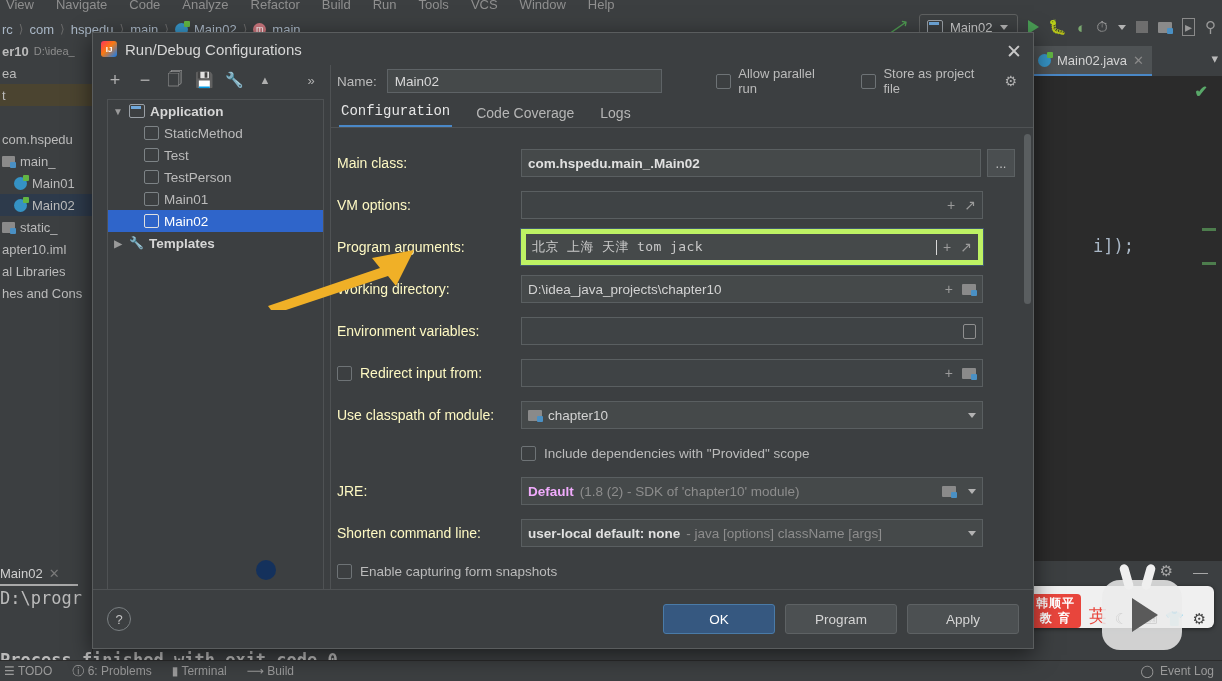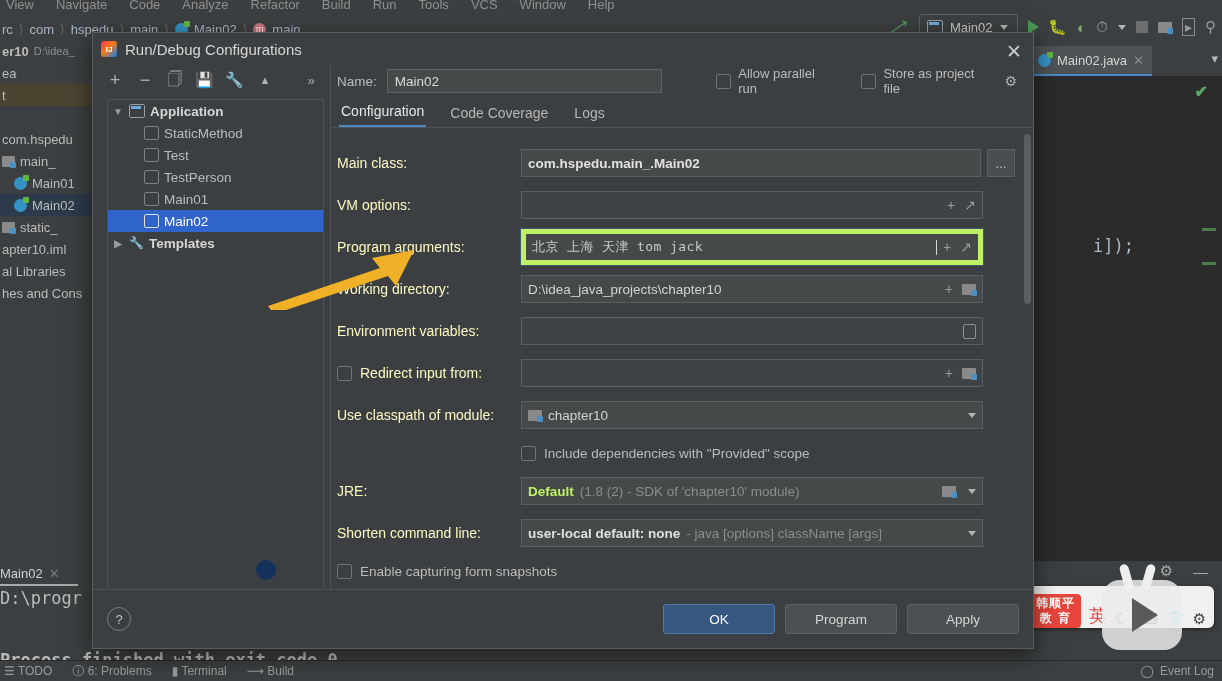--- a/index.html
+++ b/index.html
@@ -106,21 +106,21 @@
 
   .right-pane{flex:1;position:relative;display:flex;flex-direction:column;}
   .rp-top{height:32px;display:flex;align-items:center;gap:10px;padding:0 16px 0 6px;}
   .lbl{color:#bbbbbb;font-size:13.5px;}
   .name-input{width:268px;height:22px;background:#45494a;border:1px solid #5e6366;color:#d8d8d8;
     padding:0 7px;font-size:13.5px;display:flex;align-items:center;}
   .chk{width:13px;height:13px;border:1px solid #6e7376;background:#3c3f41;border-radius:2px;flex:none;display:inline-block;}
   .chkrow{display:flex;align-items:center;gap:7px;}
   .tabs{height:30px;display:flex;align-items:flex-end;gap:22px;padding-left:8px;border-bottom:1px solid #4f5254;}
   .tab{padding:0 2px 6px 2px;color:#b6b6b6;font-size:14px;}
-  .tab.active{color:#e6e6e6;border-bottom:2px solid #4a88c7;}
+  .tab.active{color:#e6e6e6;border-bottom:2px solid #4a88c7;font-family:Liberation Mono, monospace;}
 
   .form{flex:1;padding:14px 18px 0 6px;overflow:hidden;position:relative;}
   .frow{display:flex;align-items:center;height:42px;}
   .fl{width:184px;color:#fef9c3;font-size:14px;white-space:nowrap;}
   .fl.ind{display:flex;align-items:center;gap:8px;}
   .fi{flex:1;height:26px;background:#45494a;border:1px solid #5a5f61;display:flex;align-items:center;
     padding:0 6px;color:#d3d3d3;font-size:13.5px;gap:6px;position:relative;}
   .fi.plain{background:#3f4345;}
   .fi.focus{border:5px solid #bef264;box-shadow:0 0 0 1px rgba(74,136,199,.35);}
   .fi.bold{font-weight:bold;color:#e0e0e0;}
@@ -459,21 +459,21 @@
         </div>
 
         <div class="sub-chk">
           <span class="chk"></span>
           <span>Include dependencies with "Provided" scope</span>
         </div>
 
         <div class="frow">
           <span class="fl">JRE:</span>
           <span class="fi" style="margin-right:32px;">
-            <span style="font-weight:bold;color:#bef264;">Default</span>
+            <span style="font-weight:bold;color:#f0abfc;">Default</span>
             <span class="grow grey">(1.8 (2) - SDK of 'chapter10' module)</span>
             <span class="folder-ic"></span>
             <span class="caret" style="margin-left:6px;"></span>
           </span>
         </div>
 
         <div class="frow">
           <span class="fl">Shorten command line:</span>
           <span class="fi" style="margin-right:32px;">
             <span style="font-weight:bold;color:#e0e0e0;">user-local default: none</span>

